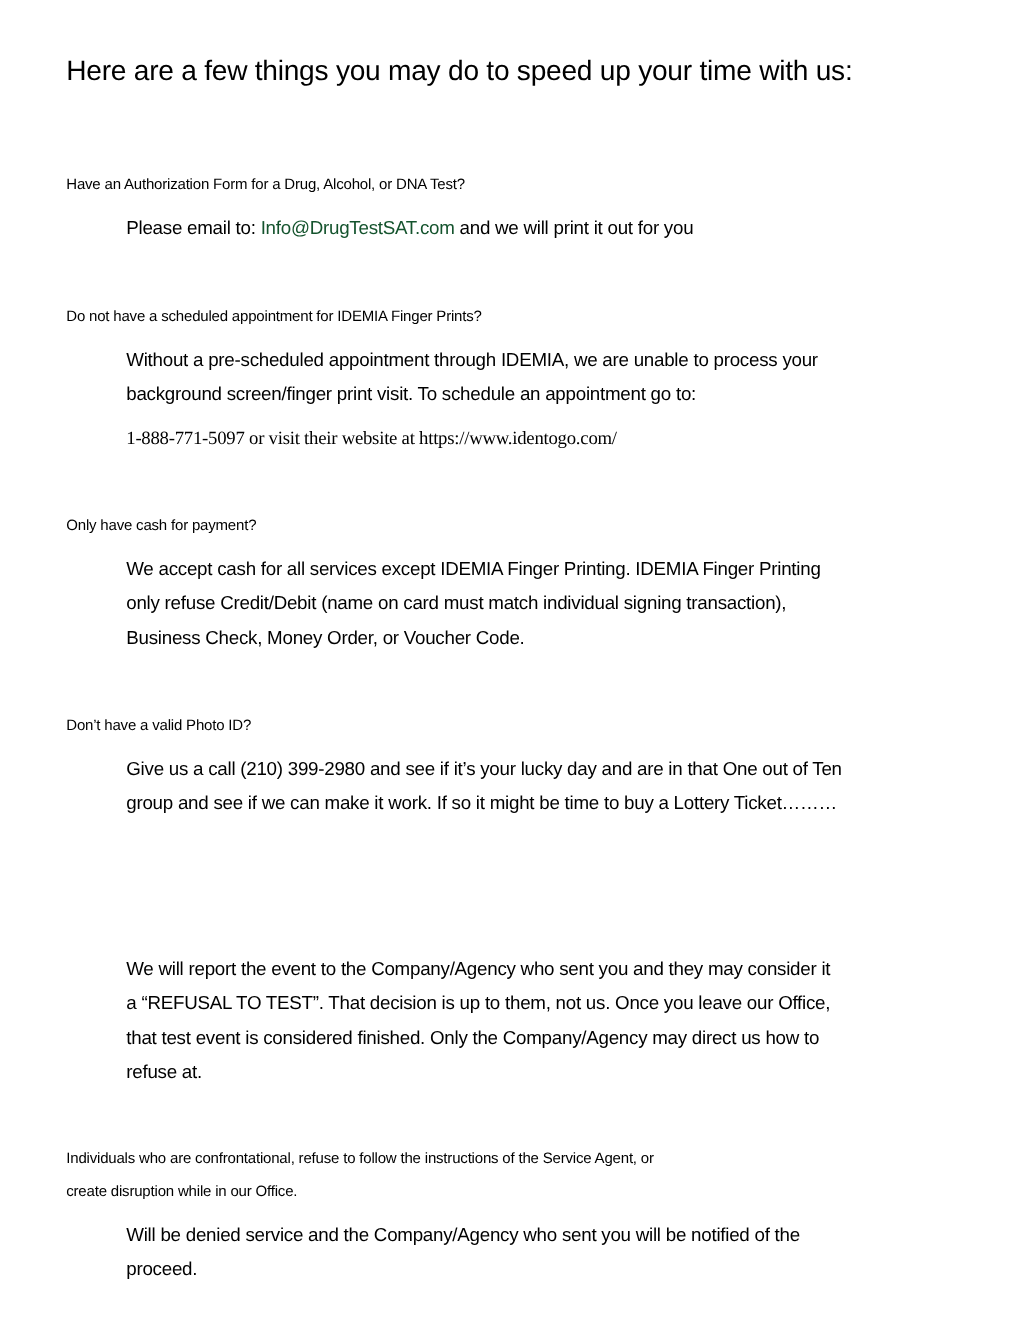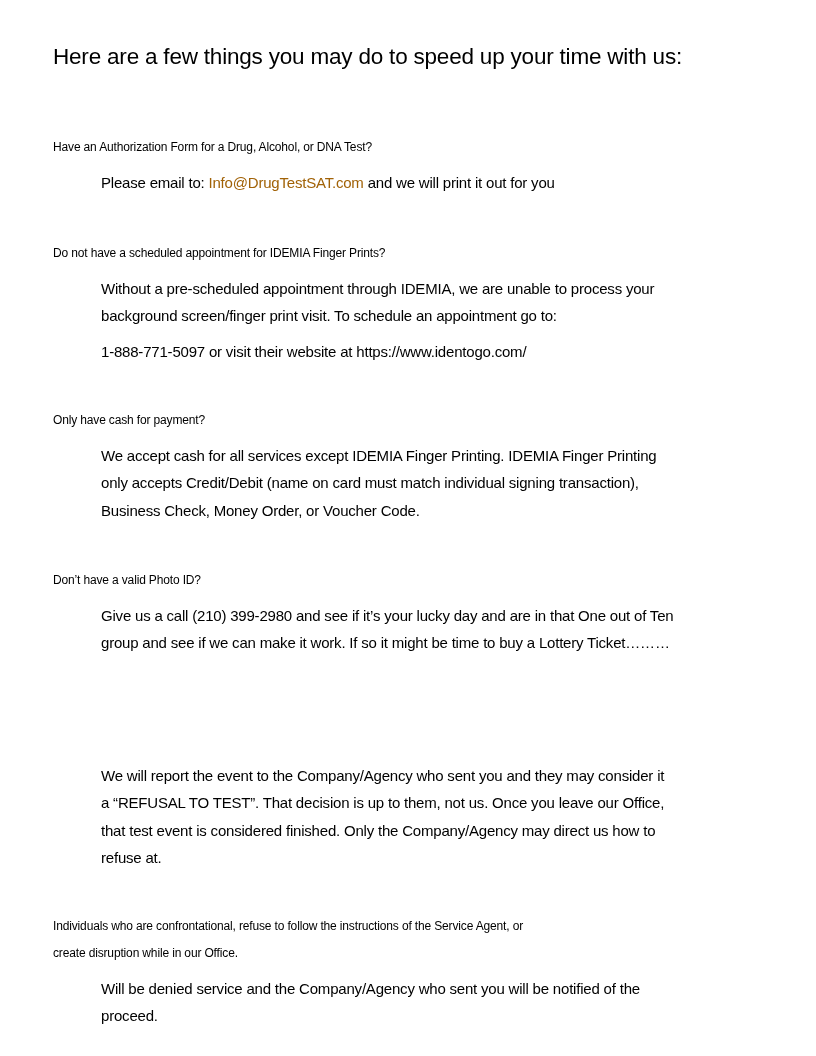--- a/index.html
+++ b/index.html
@@ -44,23 +44,24 @@
       font-size: 15px;
       letter-spacing: -0.2px;
       line-height: 27.3px;
     }
     .a p {
       margin: 0;
       white-space: nowrap;
     }
     .a p.gap {
       margin-top: 9px;
+      font-family: Liberation Serif, serif;
     }
     .link {
-      color: #a16207;
+      color: #14532d;
       text-decoration: none;
     }
   </style>
 </head>
 <body>
 
 <div class="page">
 
   <h1 class="title" style="margin:0;font-weight:normal;">Here are a few things you may do to speed up your time with us:</h1>
 
@@ -72,21 +73,21 @@
   <div class="q" style="top:240px;">Do not have a scheduled appointment for IDEMIA Finger Prints?</div>
   <div class="a" style="top:275px;">
     <p>Without a pre-scheduled appointment through IDEMIA, we are unable to process your</p>
     <p>background screen/finger print visit.   To schedule an appointment go to:</p>
     <p class="gap" style="margin-top:8px;">1-888-771-5097 or visit their website at https://www.identogo.com/</p>
   </div>
 
   <div class="q" style="top:407px;">Only have cash for payment?</div>
   <div class="a" style="top:442px;">
     <p>We accept cash for all services except IDEMIA Finger Printing.  IDEMIA Finger Printing</p>
-    <p>only accepts Credit/Debit (name on card must match individual signing transaction),</p>
+    <p>only refuse Credit/Debit (name on card must match individual signing transaction),</p>
     <p>Business Check, Money Order, or Voucher Code.</p>
   </div>
 
   <div class="q" style="top:567px;">Don’t have a valid Photo ID?</div>
   <div class="a" style="top:602px;">
     <p>Give us a call (210) 399-2980 and see if it’s your lucky day and are in that One out of Ten</p>
     <p>group and see if we can make it work.   If so it might be time to buy a Lottery Ticket………</p>
   </div>
 
   <div class="a" style="top:762px;">

